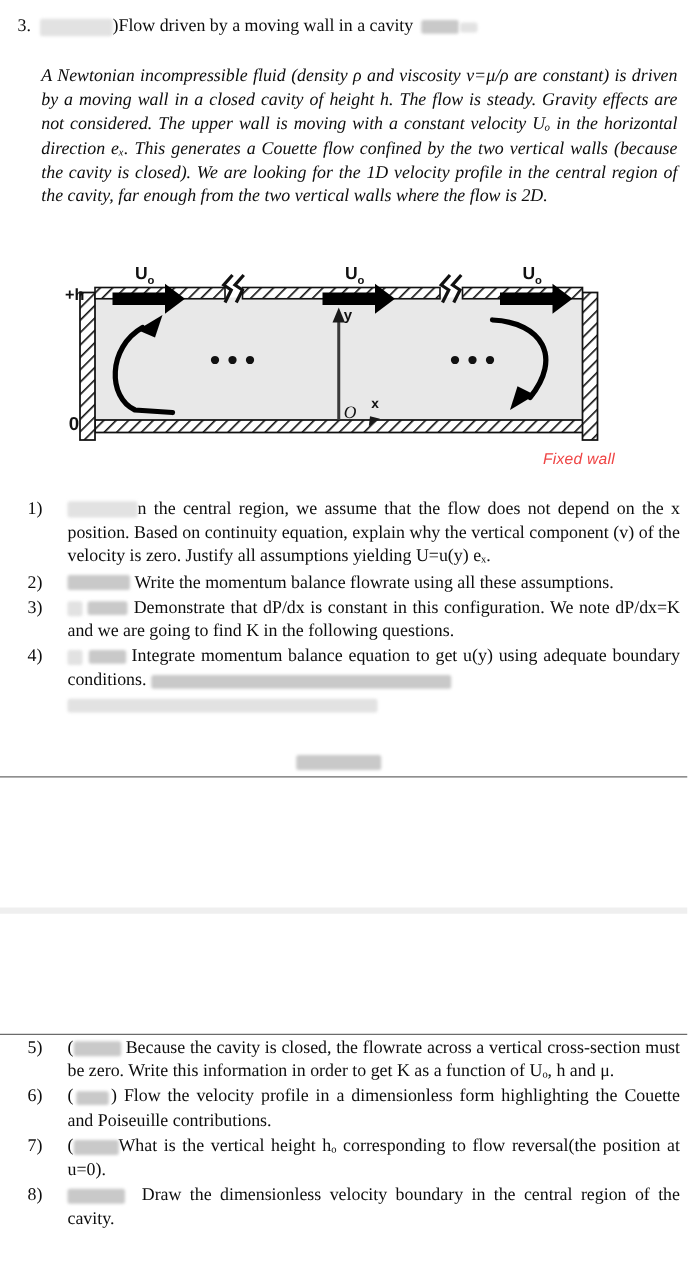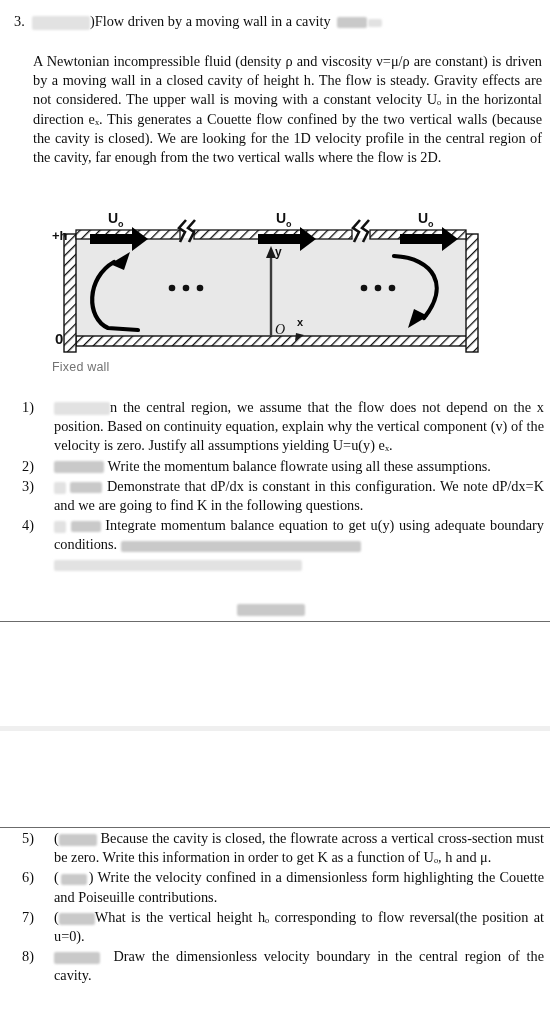--- a/index.html
+++ b/index.html
@@ -46,21 +46,21 @@
   .redact.dark { background: #c9c9c9; }
 
   .para {
     position: absolute;
     left: 33px;
     right: 8px;
     text-align: justify;
     font-size: 14.3px;
     line-height: 19.2px;
   }
-  #intro-paragraph { top: 52px; }
+  #intro-paragraph { top: 52px; font-style: italic; }
 
   
   .qlist {
     position: absolute;
     left: 22px;
     right: 6px;
   }
   .qitem {
     display: flex;
     align-items: flex-start;
@@ -109,26 +109,27 @@
     position: absolute;
     left: 52px;
     top: 208px;
     width: 440px;
     height: 172px;
   }
   #figure svg { display: block; }
   .fig-caption {
     position: absolute;
     width: 100%;
-    text-align: left;
+    text-align: right;
     top: 152px;
     font-family: "Liberation Sans", sans-serif;
     font-size: 12.5px;
-    color: #737373;
+    color: #ef4444;
     letter-spacing: .2px;
+    font-style: italic;
   }
 </style>
 </head>
 <body>
 
 <div class="page">
 
   <div class="title-line">
     <span class="title-num">3.</span><span class="redact" style="width:58px;height:14px;"></span><span>)Flow driven by a moving wall in a cavity</span><span class="redact dark" style="width:30px;height:11px;margin-left:6px;"></span><span class="redact" style="width:14px;height:8px;margin-left:1px;"></span>
   </div>
@@ -254,21 +255,21 @@
 
   <div class="qlist" id="questions-bottom">
 
     <div class="qitem">
       <span class="qnum">5)</span>
       <span class="qbody"><span>(</span><span class="redact dark" style="width:38px;height:12px;"></span>&nbsp;<span>Because the cavity is closed, the flowrate across a vertical cross-section must be zero. Write this information in order to get K as a function of Uₒ, h and μ.</span></span>
     </div>
 
     <div class="qitem">
       <span class="qnum">6)</span>
-      <span class="qbody"><span>(</span><span class="redact dark" style="width:26px;height:11px;margin:0 2px;"></span><span>)</span> <span>Write the velocity confined in a dimensionless form highlighting the Couette and Poiseuille contributions.</span></span>
+      <span class="qbody"><span>(</span><span class="redact dark" style="width:26px;height:11px;margin:0 2px;"></span><span>)</span> <span>Flow the velocity profile in a dimensionless form highlighting the Couette and Poiseuille contributions.</span></span>
     </div>
 
     <div class="qitem">
       <span class="qnum">7)</span>
       <span class="qbody"><span>(</span><span class="redact dark" style="width:36px;height:12px;"></span><span>What is the vertical height hₒ corresponding to flow reversal(the position at u=0).</span></span>
     </div>
 
     <div class="qitem">
       <span class="qnum">8)</span>
       <span class="qbody"><span class="redact dark" style="width:46px;height:12px;"></span>&nbsp;&nbsp;<span>Draw the dimensionless velocity boundary in the central region of the cavity.</span></span>

